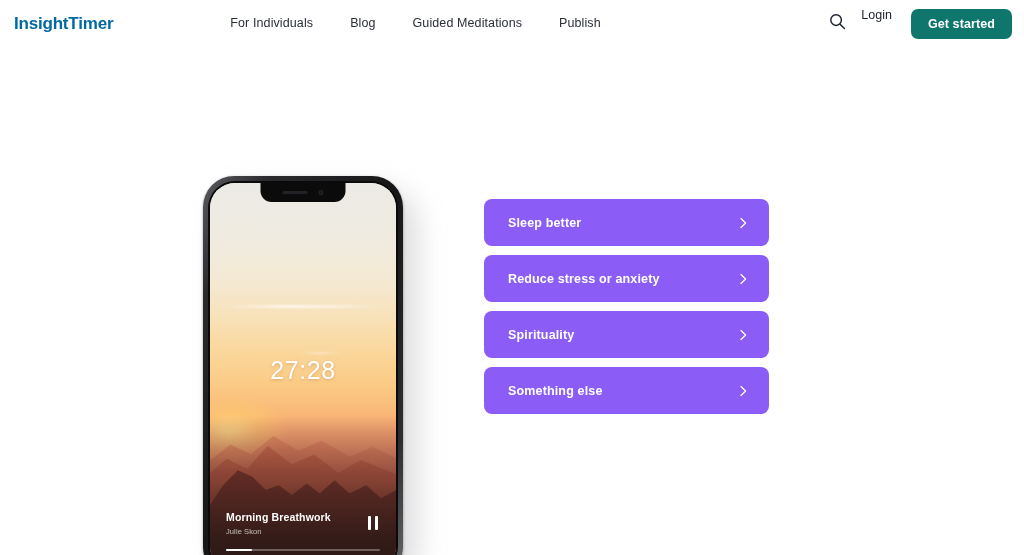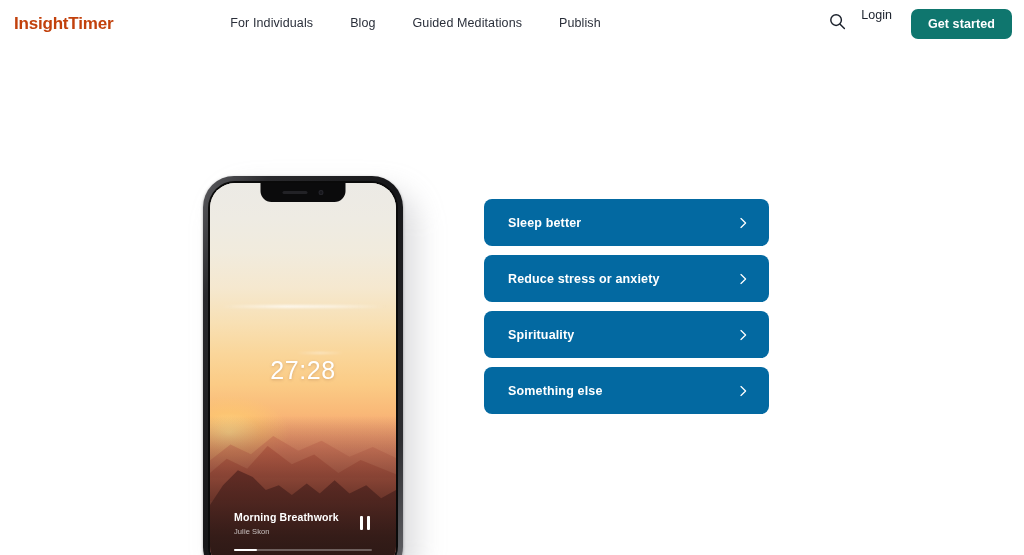--- a/index.html
+++ b/index.html
@@ -25,21 +25,21 @@
     display: flex;
     align-items: center;
     padding: 0 12px 0 14px;
     position: relative;
   }
 
   .logo {
     font-size: 17px;
     font-weight: 600;
     letter-spacing: -0.2px;
-    color: #c2410c;
+    color: #0369a1;
     white-space: nowrap;
     cursor: pointer;
     user-select: none;
   }
   .logo .logo-insight { font-weight: 600; }
   .logo .logo-timer   { font-weight: 600; }
 
   .nav {
     display: flex;
     align-items: flex-end;
@@ -279,21 +279,21 @@
     letter-spacing: 0.6px;
     text-shadow: 0 1px 3px rgba(120,60,30,0.25);
     z-index: 5;
   }
 
   
   .player {
     position: absolute;
     left: 0; right: 0;
     bottom: 20px;
-    padding: 0 24px;
+    padding: 0 16px;
     z-index: 5;
   }
   .player-row {
     display: flex;
     align-items: center;
     justify-content: space-between;
   }
   .track-title {
     color: #ffffff;
     font-size: 10.5px;
@@ -362,21 +362,21 @@
   }
 
   .help-btn {
     position: relative;
     display: flex;
     align-items: center;
     width: 285px;
     height: 47px;
     border: none;
     border-radius: 8px;
-    background: #0369a1;
+    background: #8b5cf6;
     color: #ffffff;
     font-family: inherit;
     font-size: 12.5px;
     font-weight: 700;
     letter-spacing: 0.15px;
     text-align: left;
     padding: 0 24px 0 24px;
     cursor: pointer;
   }
 

